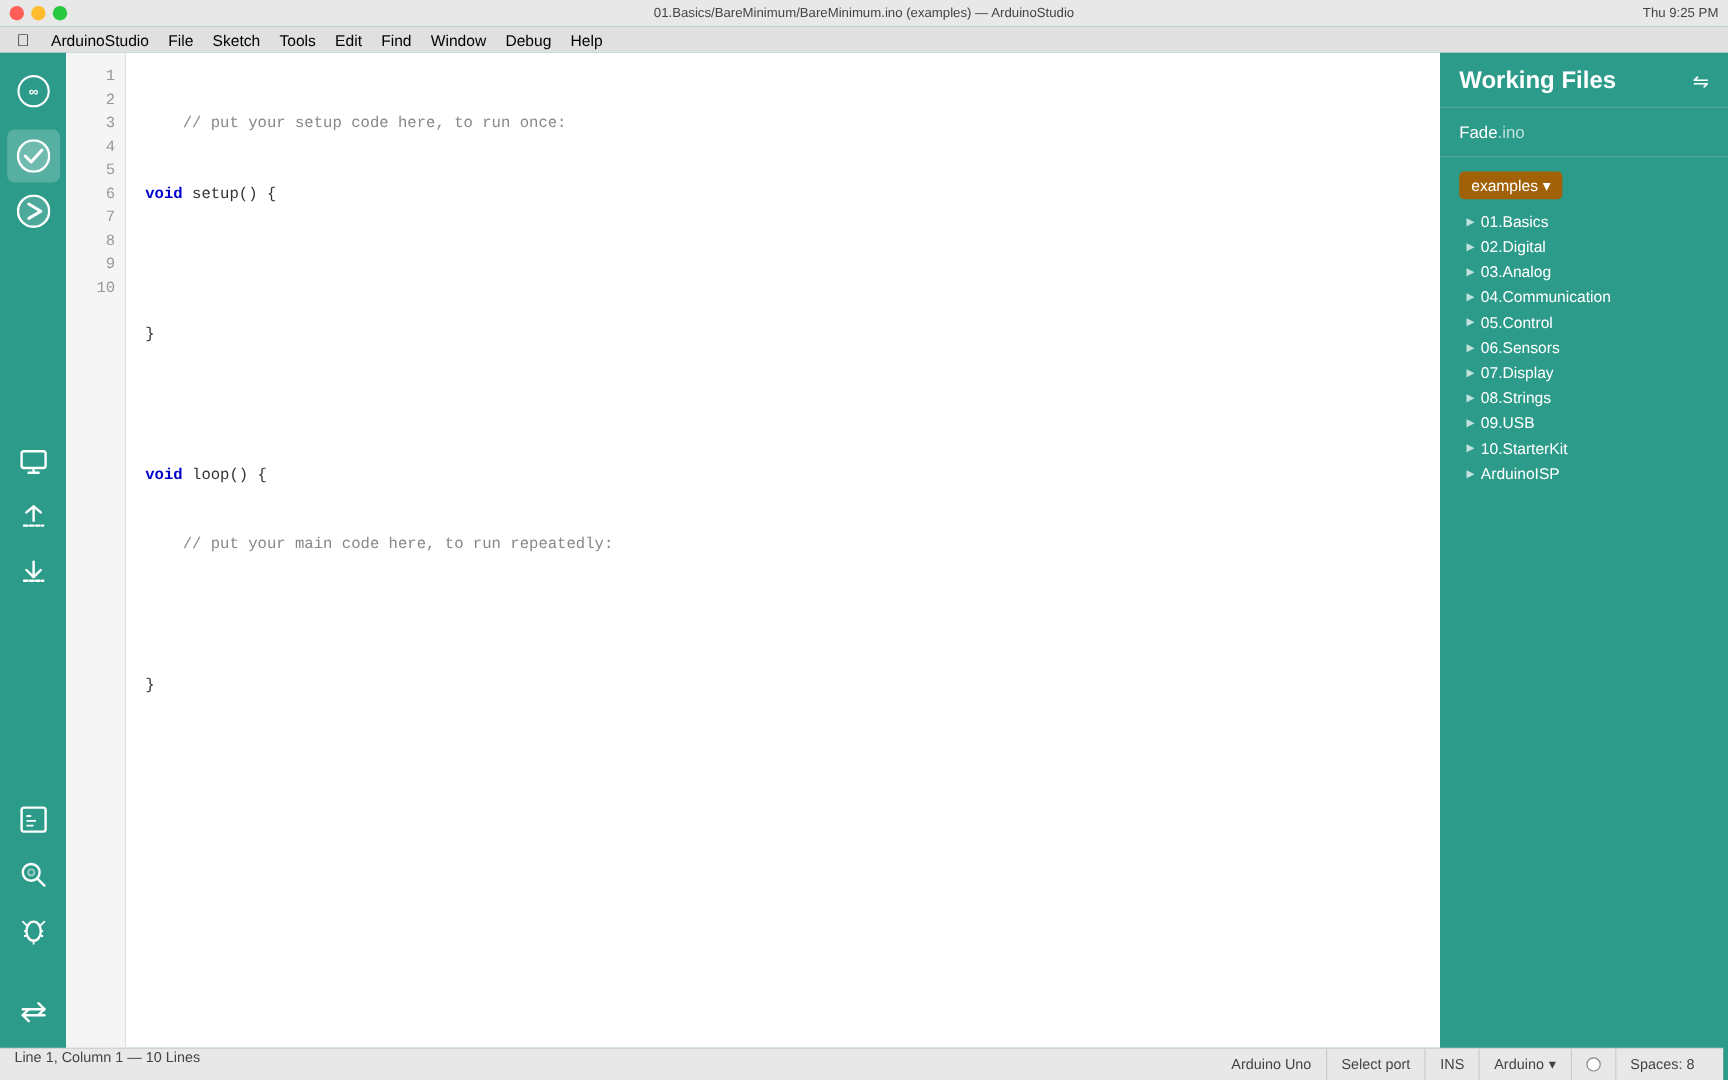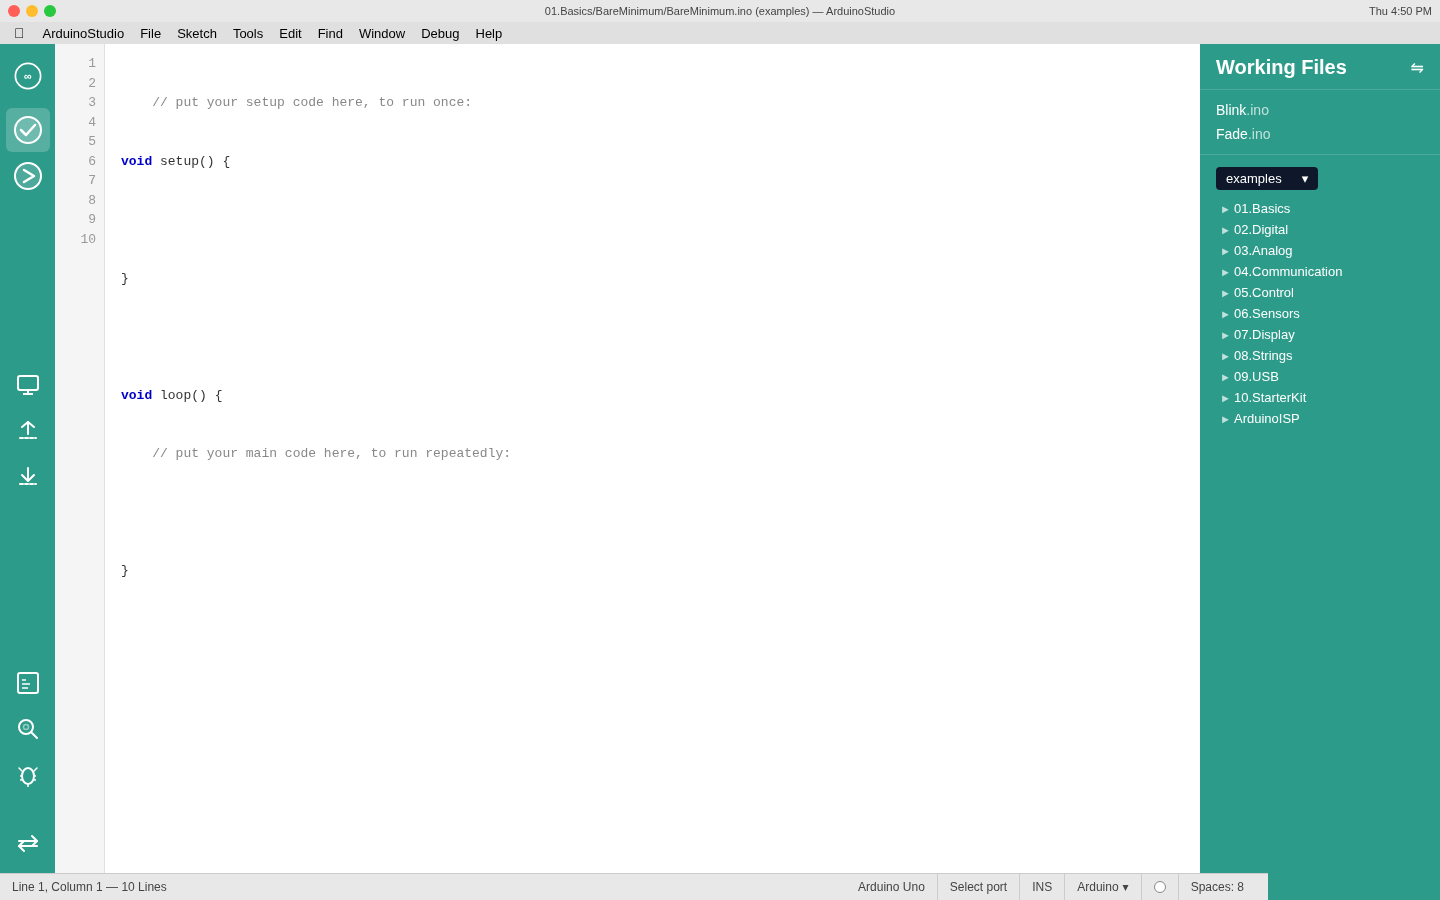--- a/index.html
+++ b/index.html
@@ -155,29 +155,29 @@
       padding: 4px 16px;
       color: white;
       font-size: 14px;
       cursor: pointer;
     }
     .file-item .file-ext { color: rgba(255,255,255,0.7); }
 
     .examples-section { padding: 8px 0; }
     .examples-btn {
       margin: 4px 16px 8px 16px;
-      background: #0f172a;
+      background: #a16207;
       color: white;
       font-size: 13px;
       padding: 4px 10px;
       border-radius: 4px;
       cursor: pointer;
       display: inline-flex;
       align-items: center;
-      gap: 20px;
+      gap: 4px;
     }
     .examples-tree {
       padding: 0 0 8px 0;
     }
     .tree-item {
       padding: 3px 16px 3px 20px;
       color: white;
       font-size: 13px;
       cursor: pointer;
       display: flex;
@@ -189,26 +189,25 @@
       font-size: 11px;
       width: 8px;
     }
 
     
     .statusbar {
       height: 27px;
       background: #e8e8e8;
       border-top: 1px solid #ccc;
       display: flex;
-      align-items: center;
       padding: 0 12px;
       font-size: 12px;
       color: #444;
       gap: 0;
-      width: 1268px;
+      width: 1436px;
     }
     .status-left { flex: 1; }
     .status-right {
       display: flex;
       align-items: center;
       gap: 0;
     }
     .status-item {
       padding: 0 12px;
       border-left: 1px solid #ccc;
@@ -240,21 +239,21 @@
     }
   </style>
 </head>
 <body>
 
 <div class="titlebar">
   <div class="traffic-light tl-close"></div>
   <div class="traffic-light tl-min"></div>
   <div class="traffic-light tl-max"></div>
   <span class="titlebar-text">01.Basics/BareMinimum/BareMinimum.ino (examples) — ArduinoStudio</span>
-  <span class="titlebar-right">Thu 4:50 PM</span>
+  <span class="titlebar-right">Thu 9:25 PM</span>
 </div>
 
 <div class="menubar">
   <span class="menu-item menu-apple"></span>
   <span class="menu-item">ArduinoStudio</span>
   <span class="menu-item">File</span>
   <span class="menu-item">Sketch</span>
   <span class="menu-item">Tools</span>
   <span class="menu-item">Edit</span>
   <span class="menu-item">Find</span>
@@ -387,23 +386,20 @@
     </div>
   </div>
 
   <div class="right-sidebar">
     <div class="working-files-header">
       <span class="working-files-title">Working Files</span>
       <span class="working-files-icon">⇋</span>
     </div>
     <div class="file-list">
       <div class="file-item">
-        <span>Blink</span><span class="file-ext">.ino</span>
-      </div>
-      <div class="file-item">
         <span>Fade</span><span class="file-ext">.ino</span>
       </div>
     </div>
     <div class="examples-section">
       <div class="examples-btn">
         <span>examples</span>
         <span>▾</span>
       </div>
       <div class="examples-tree">
         <div class="tree-item"><span class="tree-arrow">►</span>01.Basics</div>

